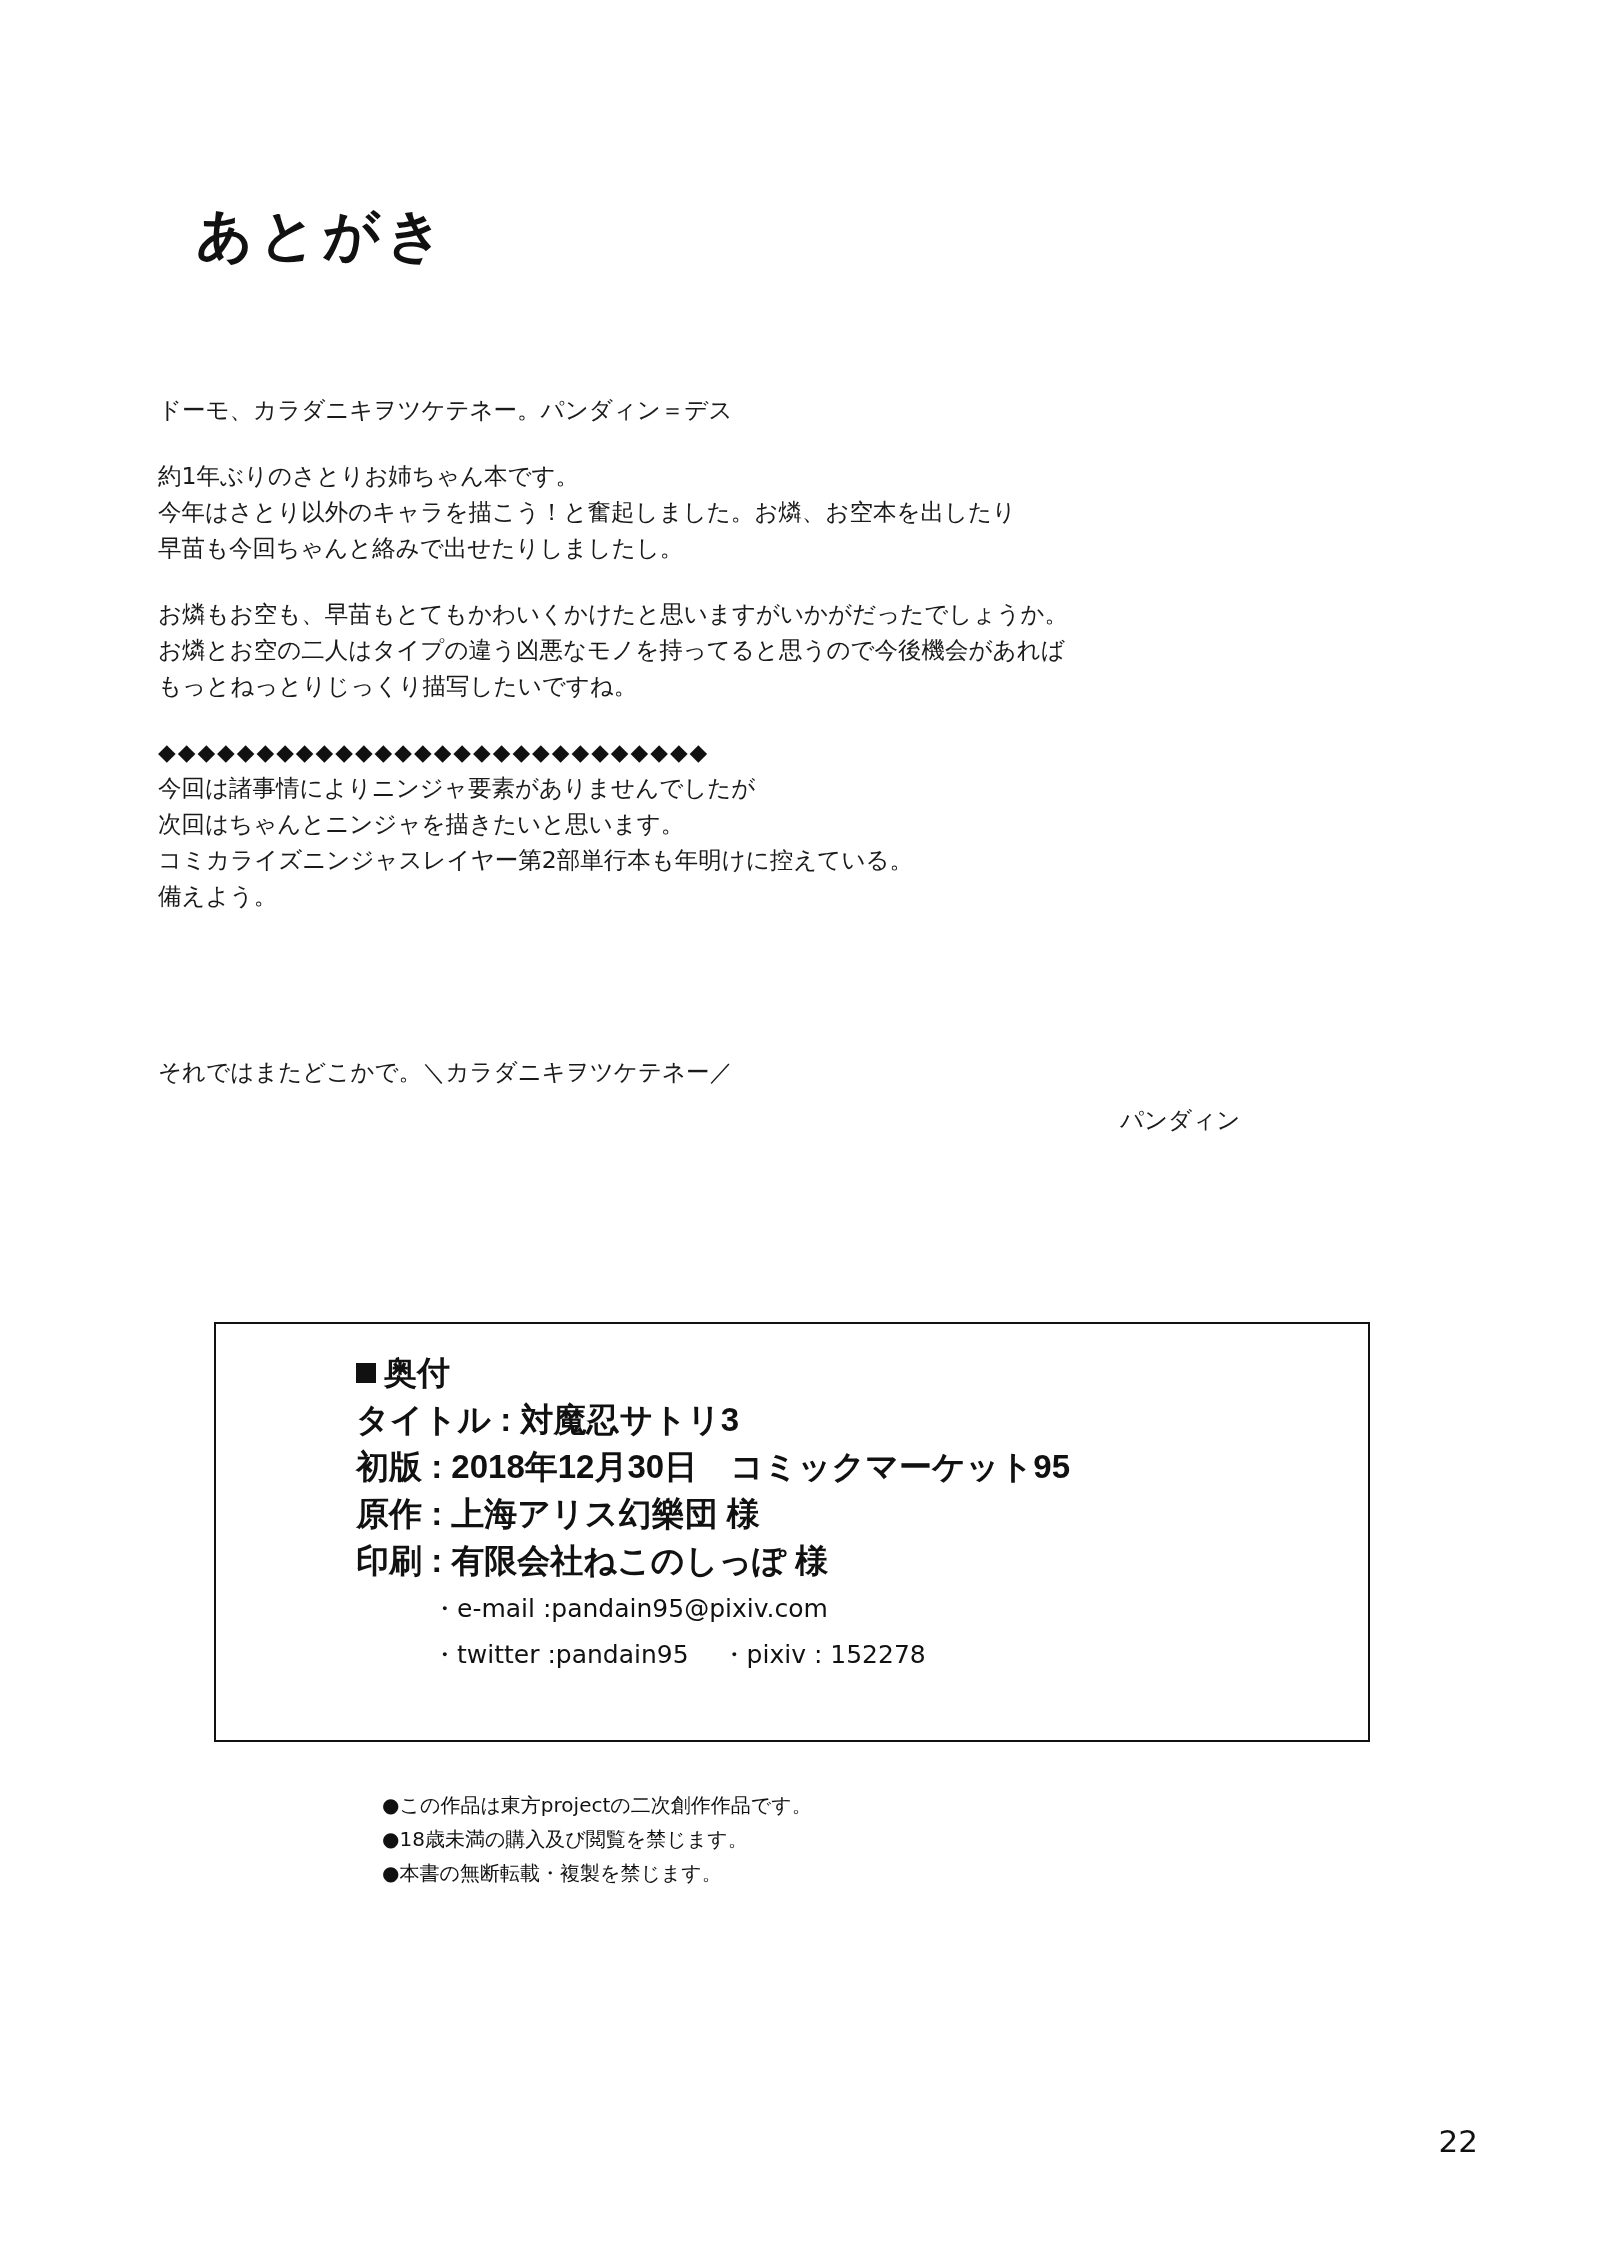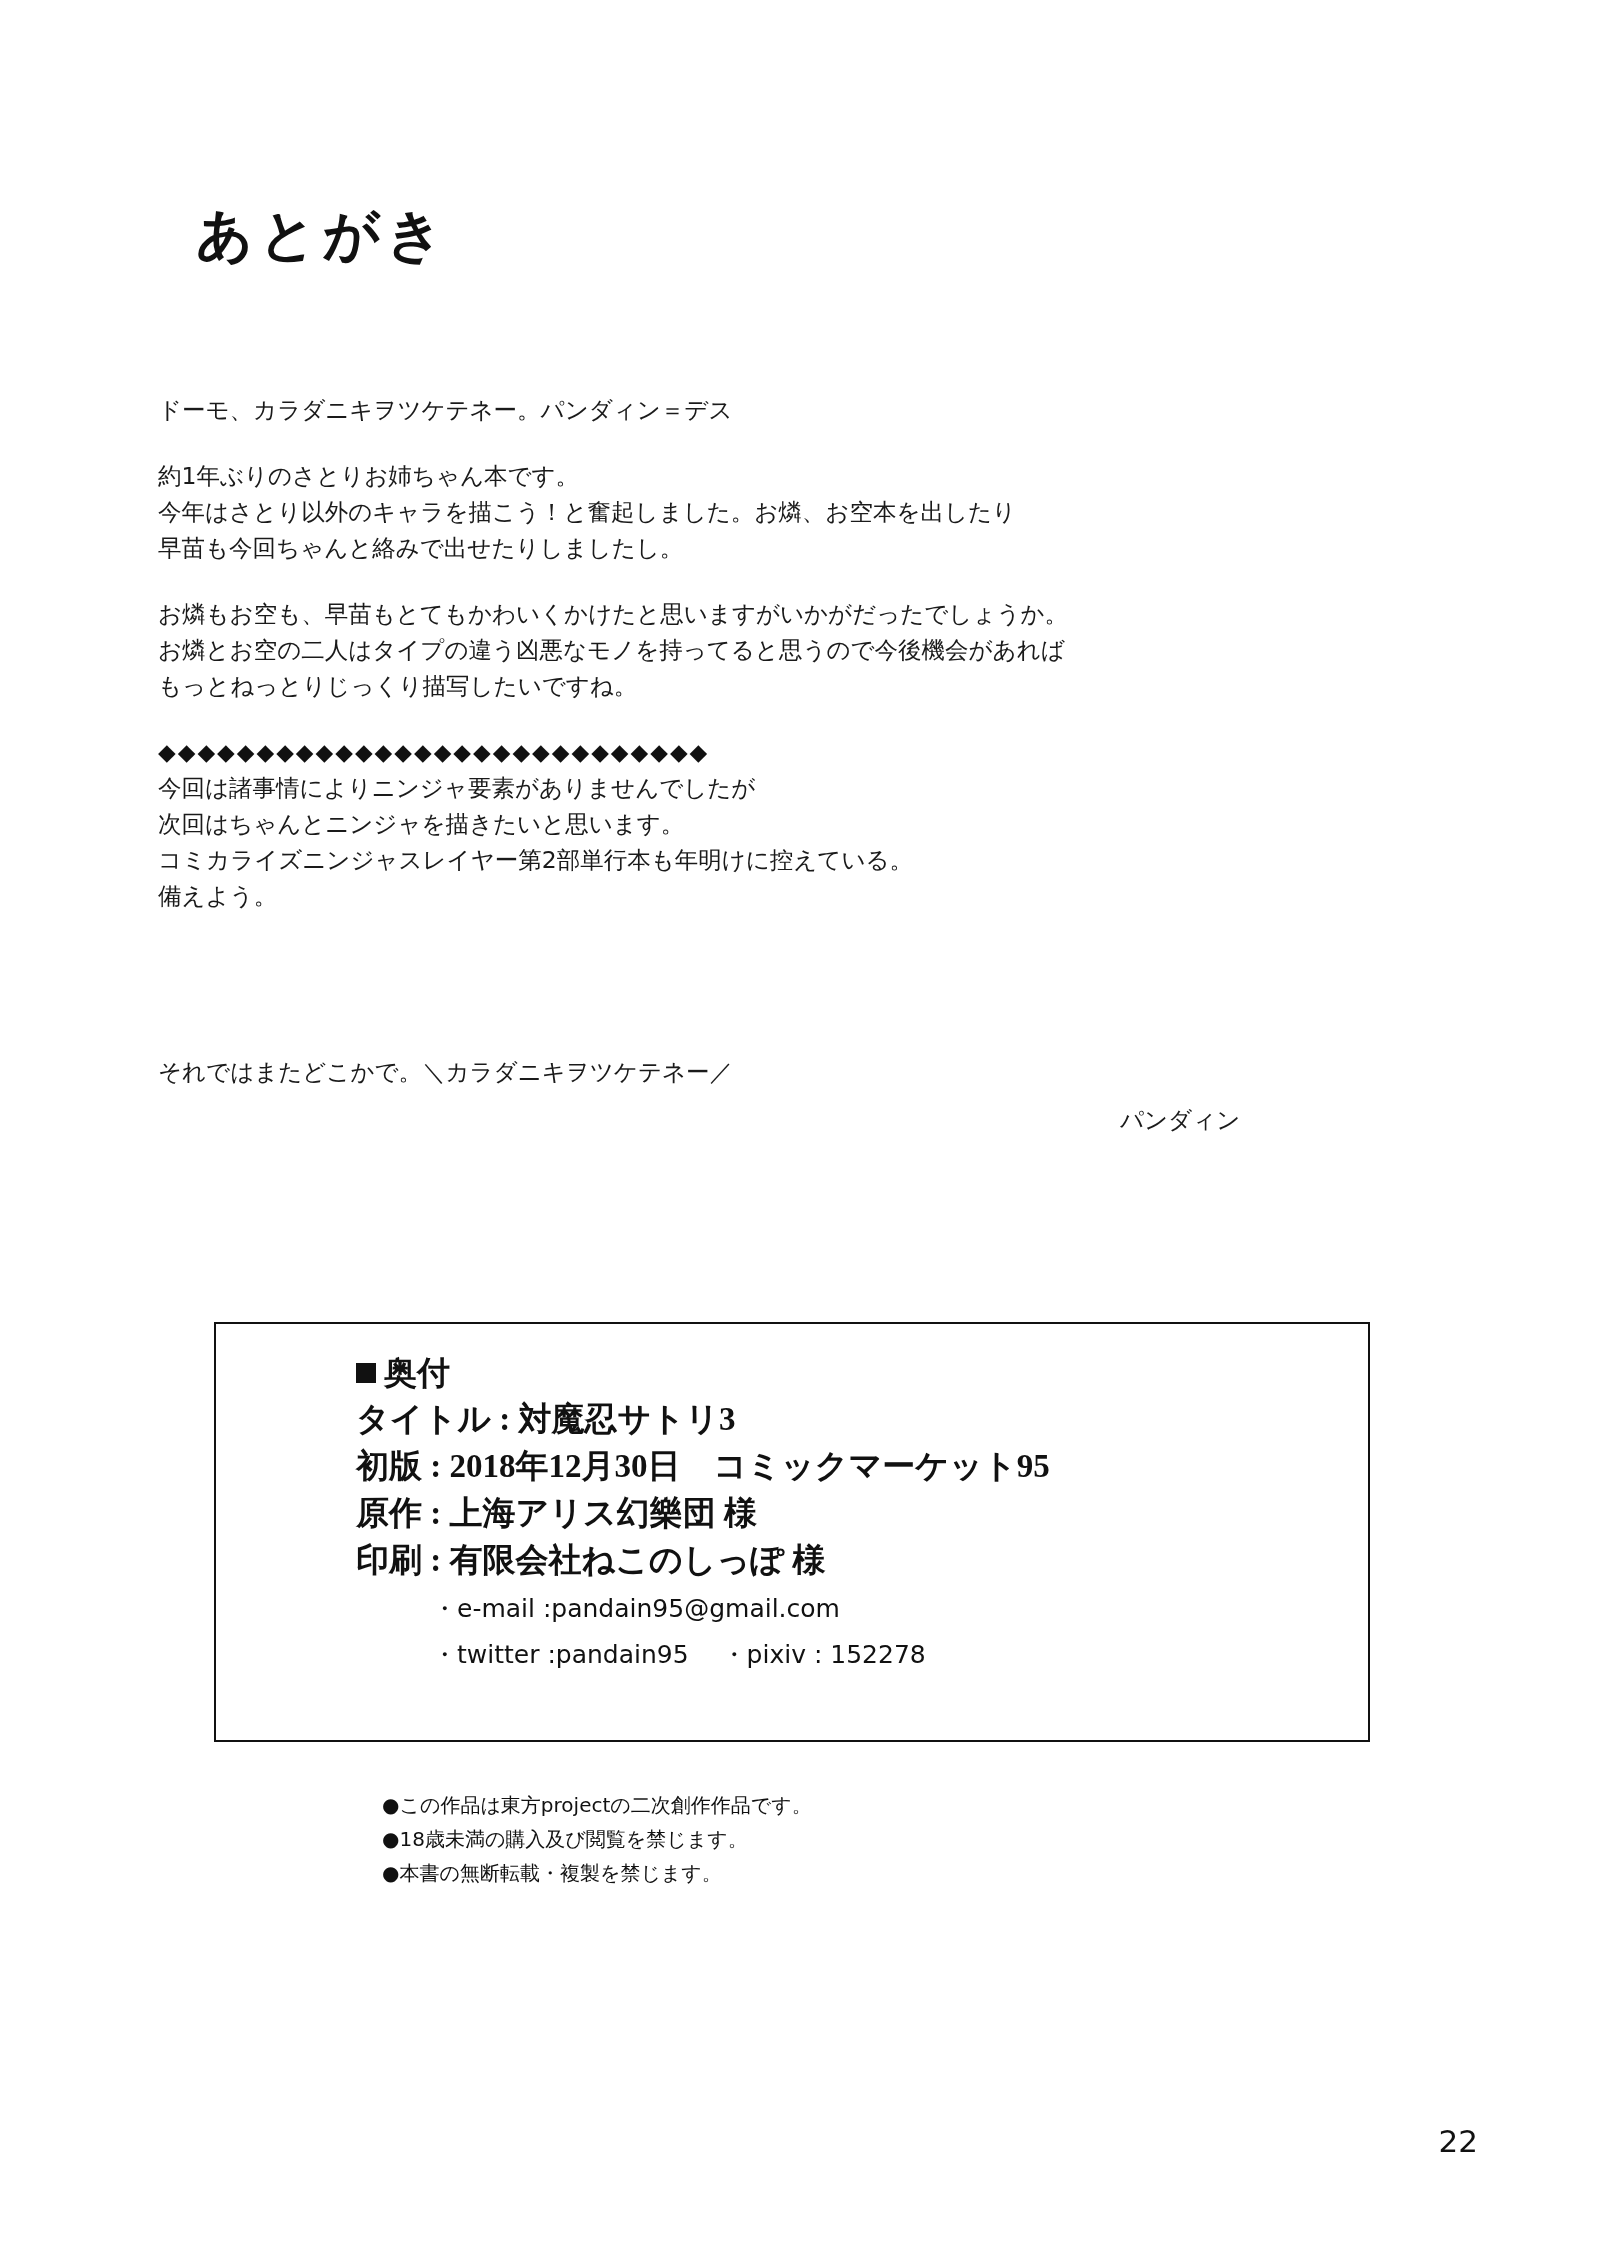--- a/index.html
+++ b/index.html
@@ -109,21 +109,21 @@
     width: 20px;
     height: 20px;
     background: #111111;
   }
   .colophon-line {
     font-size: 33px;
     font-weight: 700;
     line-height: 47px;
     color: #111111;
     white-space: pre;
-    font-family: Liberation Serif, serif;
+    font-family: Liberation Sans, sans-serif;
   }
   .contact {
     margin-top: 6px;
     padding-left: 76px;
     font-size: 25px;
     line-height: 38px;
     font-weight: 400;
     color: #111111;
     white-space: pre;
     font-family: "DejaVu Sans", "Liberation Sans", sans-serif;
@@ -192,21 +192,21 @@
   <div class="colophon">
     <div class="colophon-inner">
       <div class="colophon-head">
         <span class="sq"></span>
         <span>奥付</span>
       </div>
       <div class="colophon-line">タイトル : 対魔忍サトリ3</div>
       <div class="colophon-line">初版 : 2018年12月30日　コミックマーケット95</div>
       <div class="colophon-line">原作 : 上海アリス幻樂団 様</div>
       <div class="colophon-line">印刷 : 有限会社ねこのしっぽ 様</div>
-      <div class="contact">・e-mail :pandain95@gmail.com</div>
+      <div class="contact">・e-mail :pandain95@pixiv.com</div>
       <div class="contact" style="margin-top:8px">・twitter :pandain95 　・pixiv : 152278</div>
     </div>
   </div>
 
   <div class="notices">
     <div>●この作品は東方projectの二次創作作品です。</div>
     <div>●18歳未満の購入及び閲覧を禁じます。</div>
     <div>●本書の無断転載・複製を禁じます。</div>
   </div>
 

